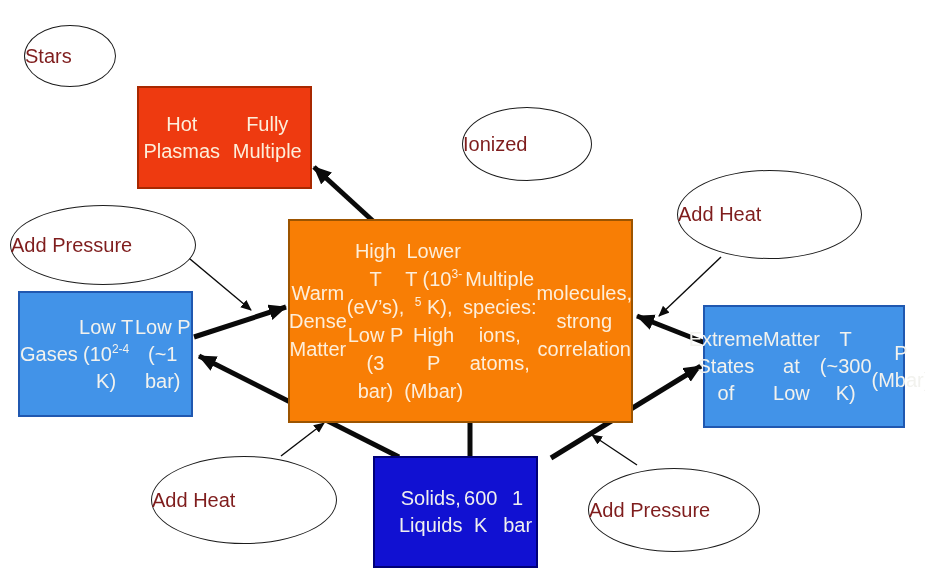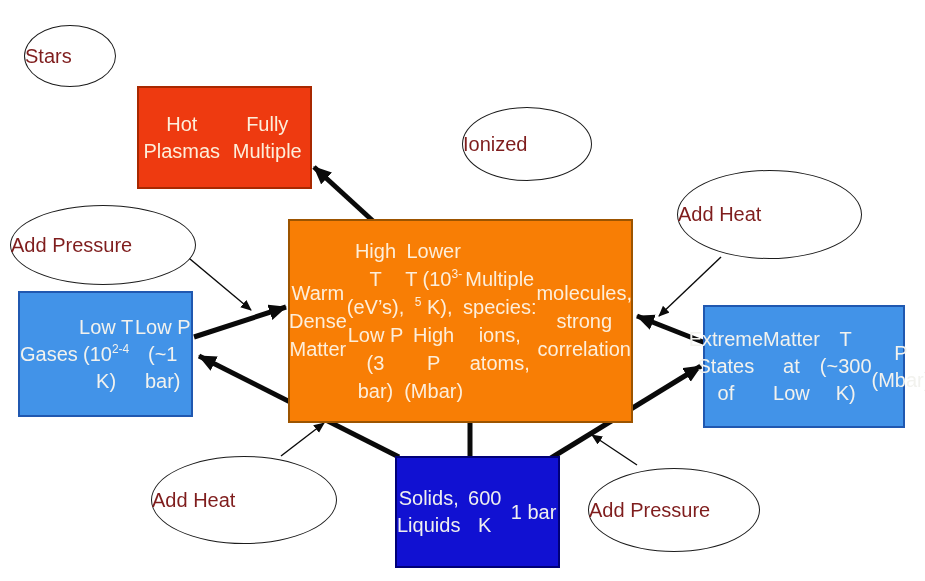--- a/index.html
+++ b/index.html
@@ -42,22 +42,22 @@
   }
   #box-gases {
     left:18px; top:291px; width:175px; height:126px;
     background:#4293e8; border:2px solid #2058b0; color:#f2f2ee;
   }
   #box-extreme {
     left:703px; top:305px; width:202px; height:123px;
     background:#4293e8; border:2px solid #2058b0; color:#f2f2ee;padding-left:11px;
   }
   #box-solids {
-    left:395px; top:456px; width:165px; height:112px;
-    background:#1111d2; border:2px solid #000078; color:#efefef;
+    left:373px; top:456px; width:165px; height:112px;
+    background:#1111d2; border:2px solid #000078; color:#efefef;padding-left:24px;
   }
 </style>
 </head>
 <body>
 
 <div class="canvas">
 
   <svg class="arrow-layer" viewBox="0 0 925 581">
     <defs>
       <marker id="head-thick" markerUnits="userSpaceOnUse" markerWidth="20" markerHeight="18" refX="17" refY="8" orient="auto">

